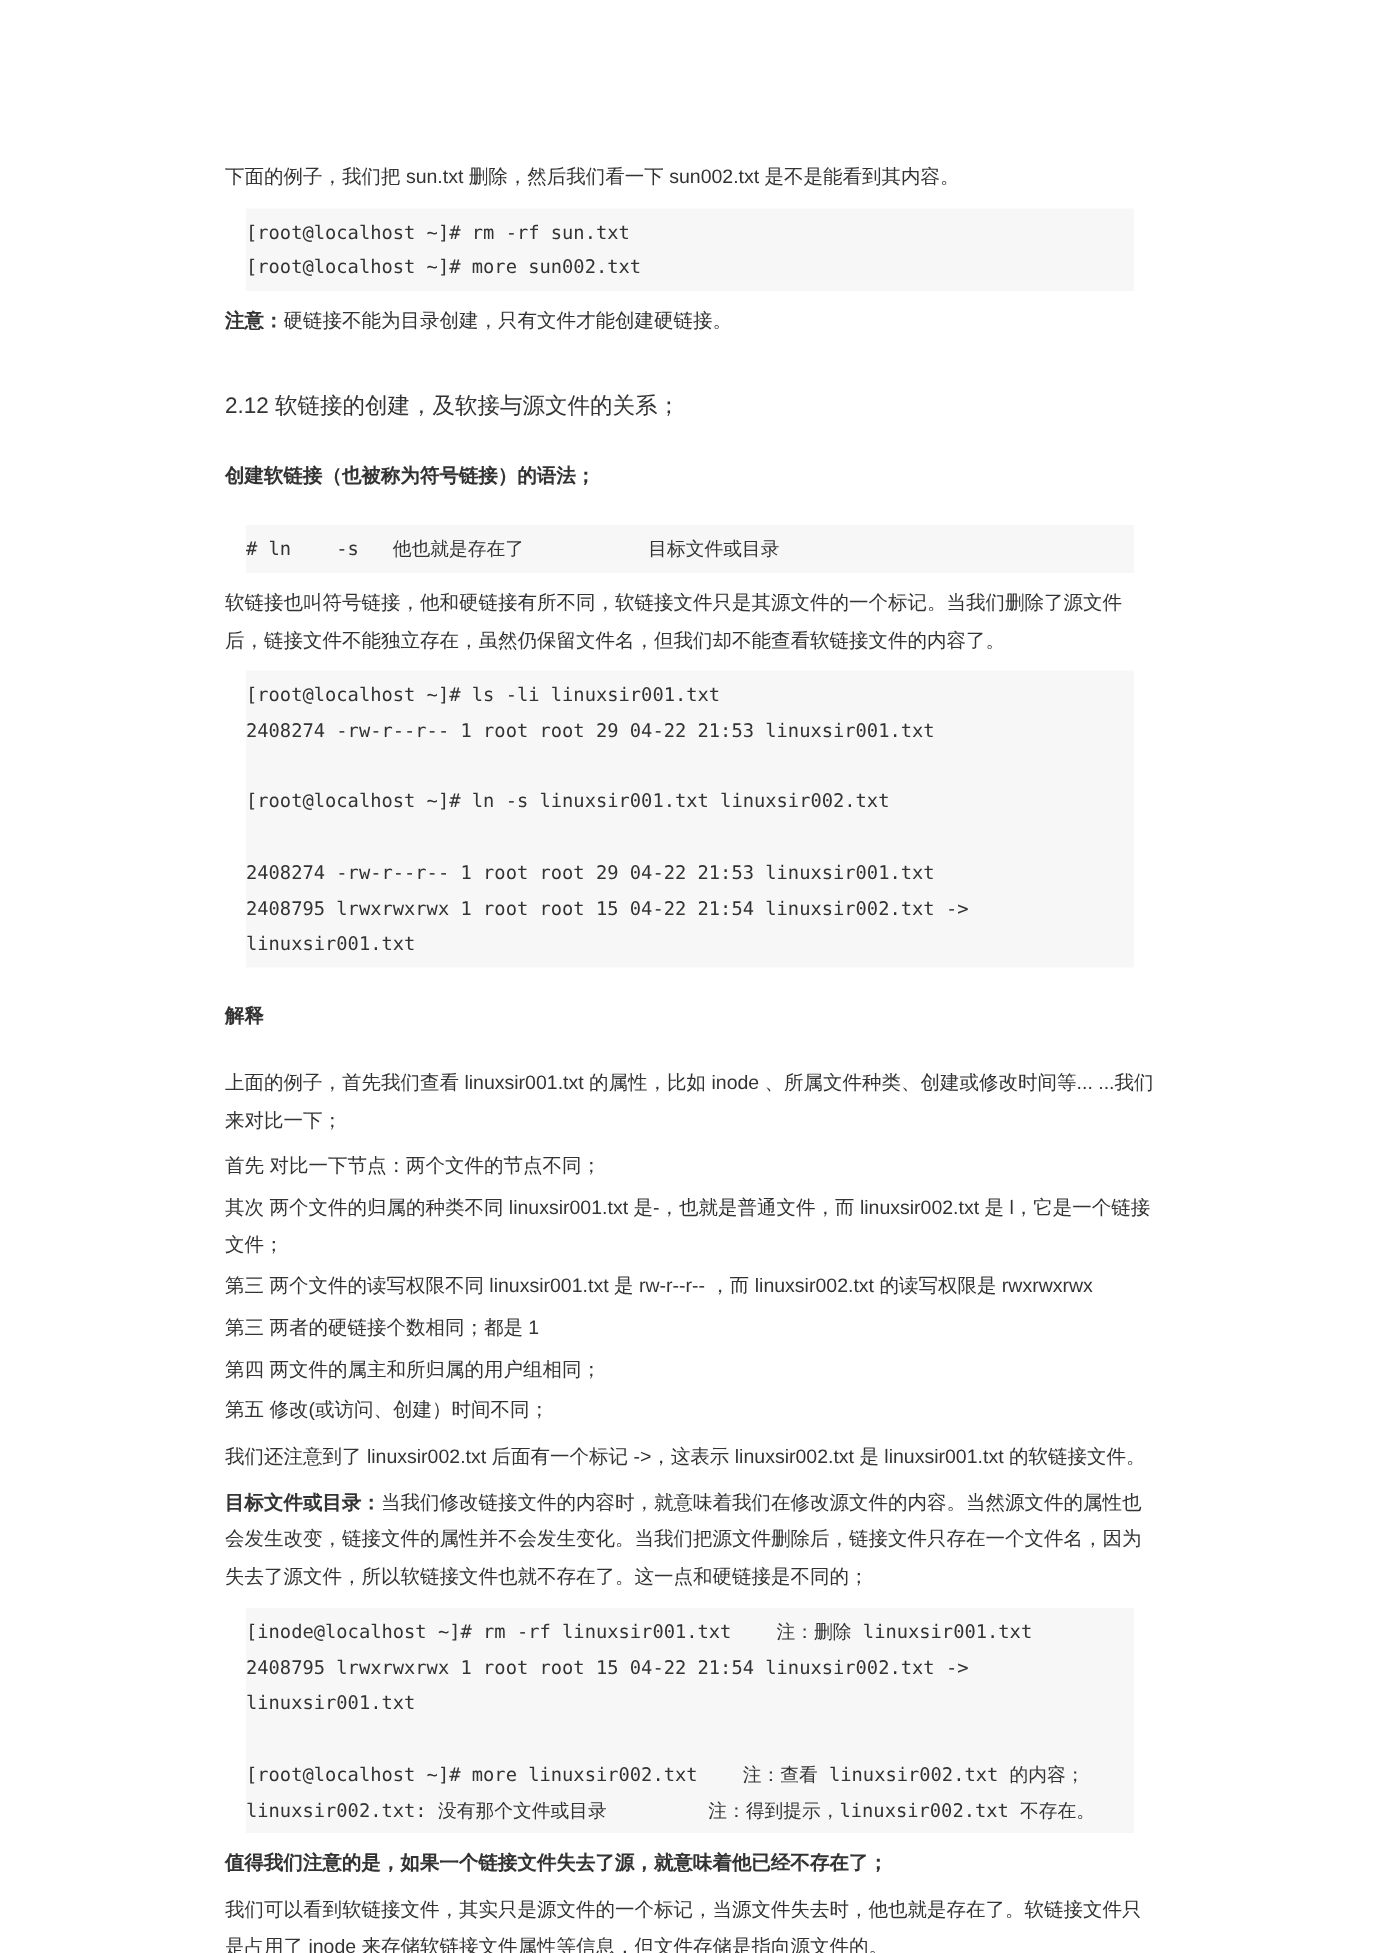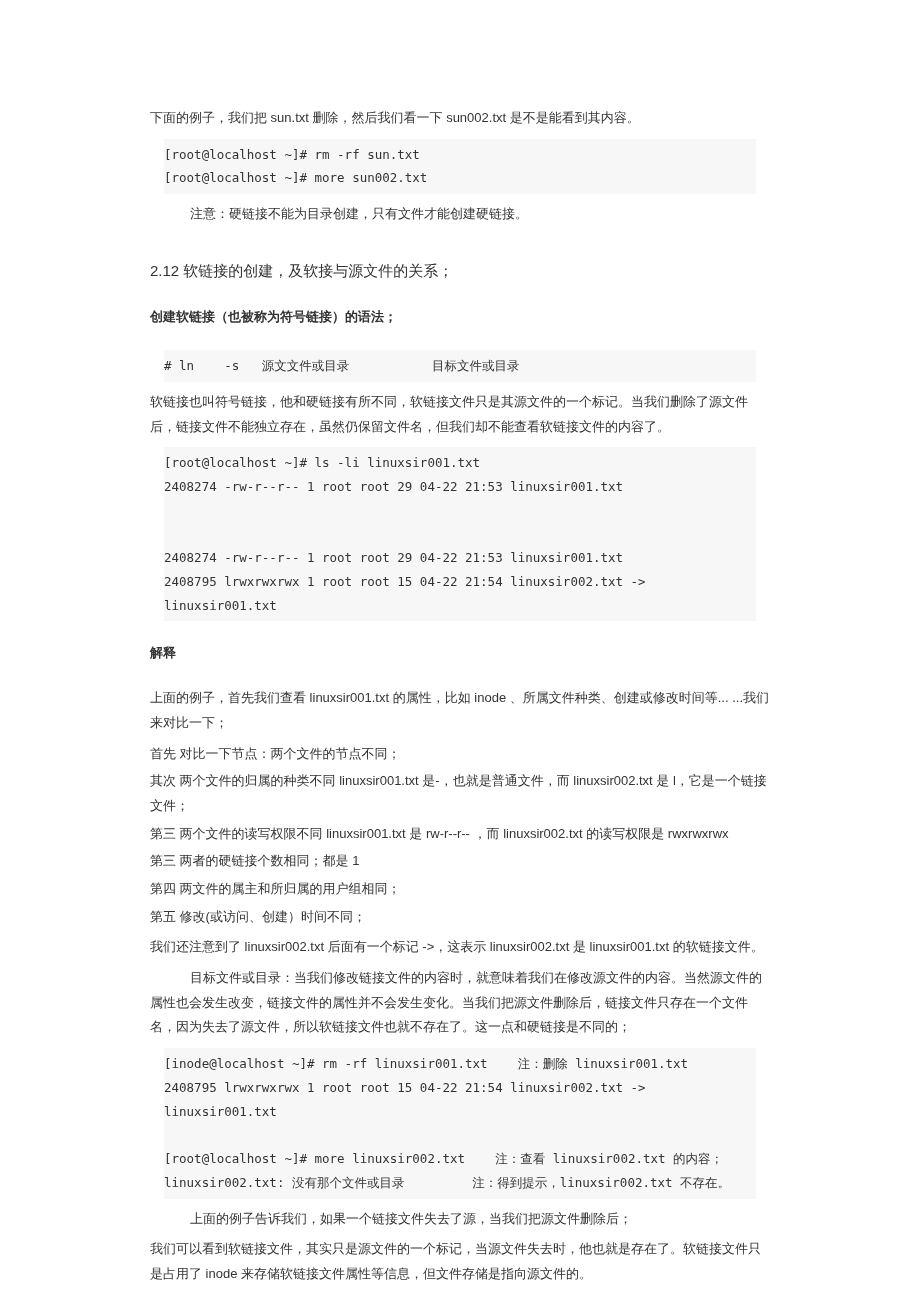--- a/index.html
+++ b/index.html
@@ -22,22 +22,21 @@
       padding: 4px 0;
       margin: 8px 14px;
       line-height: 1.9;
       font-size: 12.5px;
       color: #333;
     }
     .code-block .line {
       white-space: pre-wrap;
     }
     .bold {
-      font-weight: normal;
-      margin-left: 40px;
+      font-weight: bold;
     }
     h3 {
       font-size: 15px;
       font-weight: normal;
       margin: 30px 0 12px 0;
     }
     .subheading {
       font-weight: bold;
       margin: 20px 0;
     }
@@ -57,29 +56,30 @@
 
 <div class="para">
   <span class="bold">注意：</span><span>硬链接不能为目录创建，只有文件才能创建硬链接。</span>
 </div>
 
 <h3>2.12 软链接的创建，及软接与源文件的关系；</h3>
 
 <div class="subheading">创建软链接（也被称为符号链接）的语法；</div>
 
 <div class="code-block">
-  <div class="line"># ln    -s   源文文件或目录           目标文件或目录</div>
+  <div class="line"># ln    -s   他也就是存在了           目标文件或目录</div>
 </div>
 
 <div class="para">软链接也叫符号链接，他和硬链接有所不同，软链接文件只是其源文件的一个标记。当我们删除了源文件后，链接文件不能独立存在，虽然仍保留文件名，但我们却不能查看软链接文件的内容了。</div>
 
 <div class="code-block">
   <div class="line">[root@localhost ~]# ls -li linuxsir001.txt</div>
   <div class="line">2408274 -rw-r--r-- 1 root root 29 04-22 21:53 linuxsir001.txt</div>
   <div class="line">&nbsp;</div>
+  <div class="line">[root@localhost ~]# ln -s linuxsir001.txt linuxsir002.txt</div>
   <div class="line">&nbsp;</div>
   <div class="line">2408274 -rw-r--r-- 1 root root 29 04-22 21:53 linuxsir001.txt</div>
   <div class="line">2408795 lrwxrwxrwx 1 root root 15 04-22 21:54 linuxsir002.txt -&gt; linuxsir001.txt</div>
 </div>
 
 <div class="subheading">解释</div>
 
 <div class="para">上面的例子，首先我们查看 linuxsir001.txt 的属性，比如 inode 、所属文件种类、创建或修改时间等... ...我们来对比一下；</div>
 
 <div class="para list-line">首先 对比一下节点：两个文件的节点不同；</div>
@@ -96,15 +96,15 @@
 </div>
 
 <div class="code-block">
   <div class="line">[inode@localhost ~]# rm -rf linuxsir001.txt    注：删除 linuxsir001.txt</div>
   <div class="line">2408795 lrwxrwxrwx 1 root root 15 04-22 21:54 linuxsir002.txt -&gt; linuxsir001.txt</div>
   <div class="line">&nbsp;</div>
   <div class="line">[root@localhost ~]# more linuxsir002.txt    注：查看 linuxsir002.txt 的内容；</div>
   <div class="line">linuxsir002.txt: 没有那个文件或目录         注：得到提示，linuxsir002.txt 不存在。</div>
 </div>
 
-<div class="para bold">上面的例子告诉我们，如果一个链接文件失去了源，当我们把源文件删除后；</div>
+<div class="para bold">值得我们注意的是，如果一个链接文件失去了源，就意味着他已经不存在了；</div>
 
 <div class="para">我们可以看到软链接文件，其实只是源文件的一个标记，当源文件失去时，他也就是存在了。软链接文件只是占用了 inode 来存储软链接文件属性等信息，但文件存储是指向源文件的。</div>
 
 </body></html>

